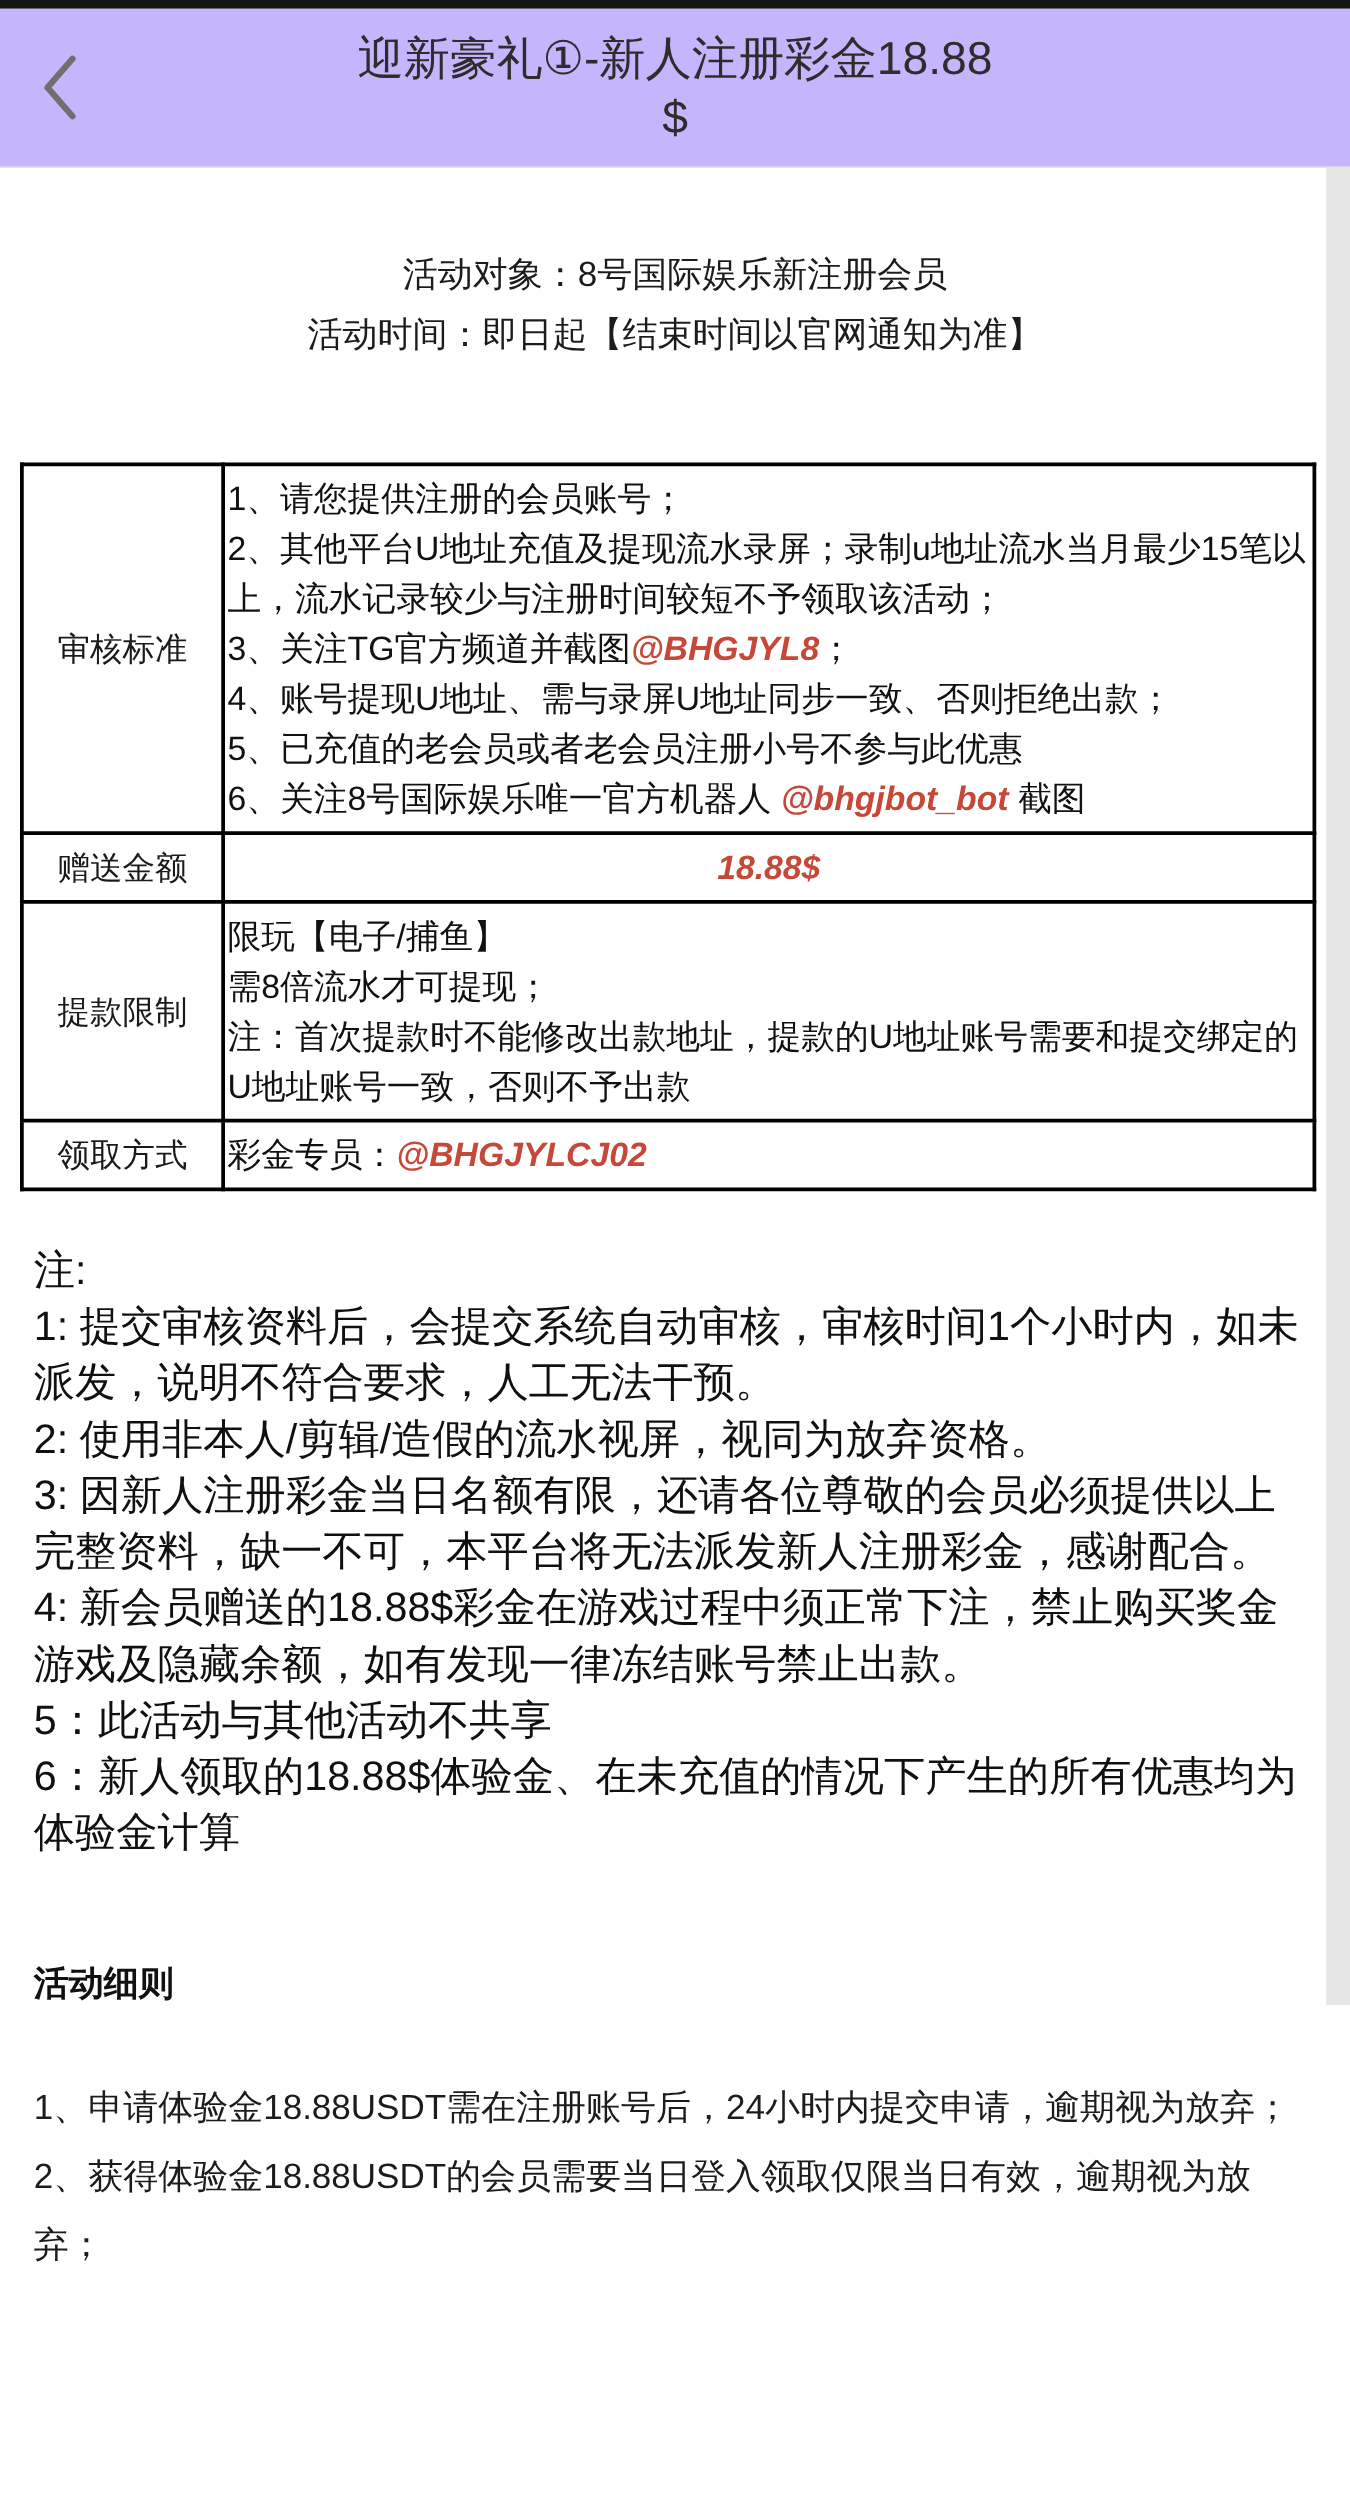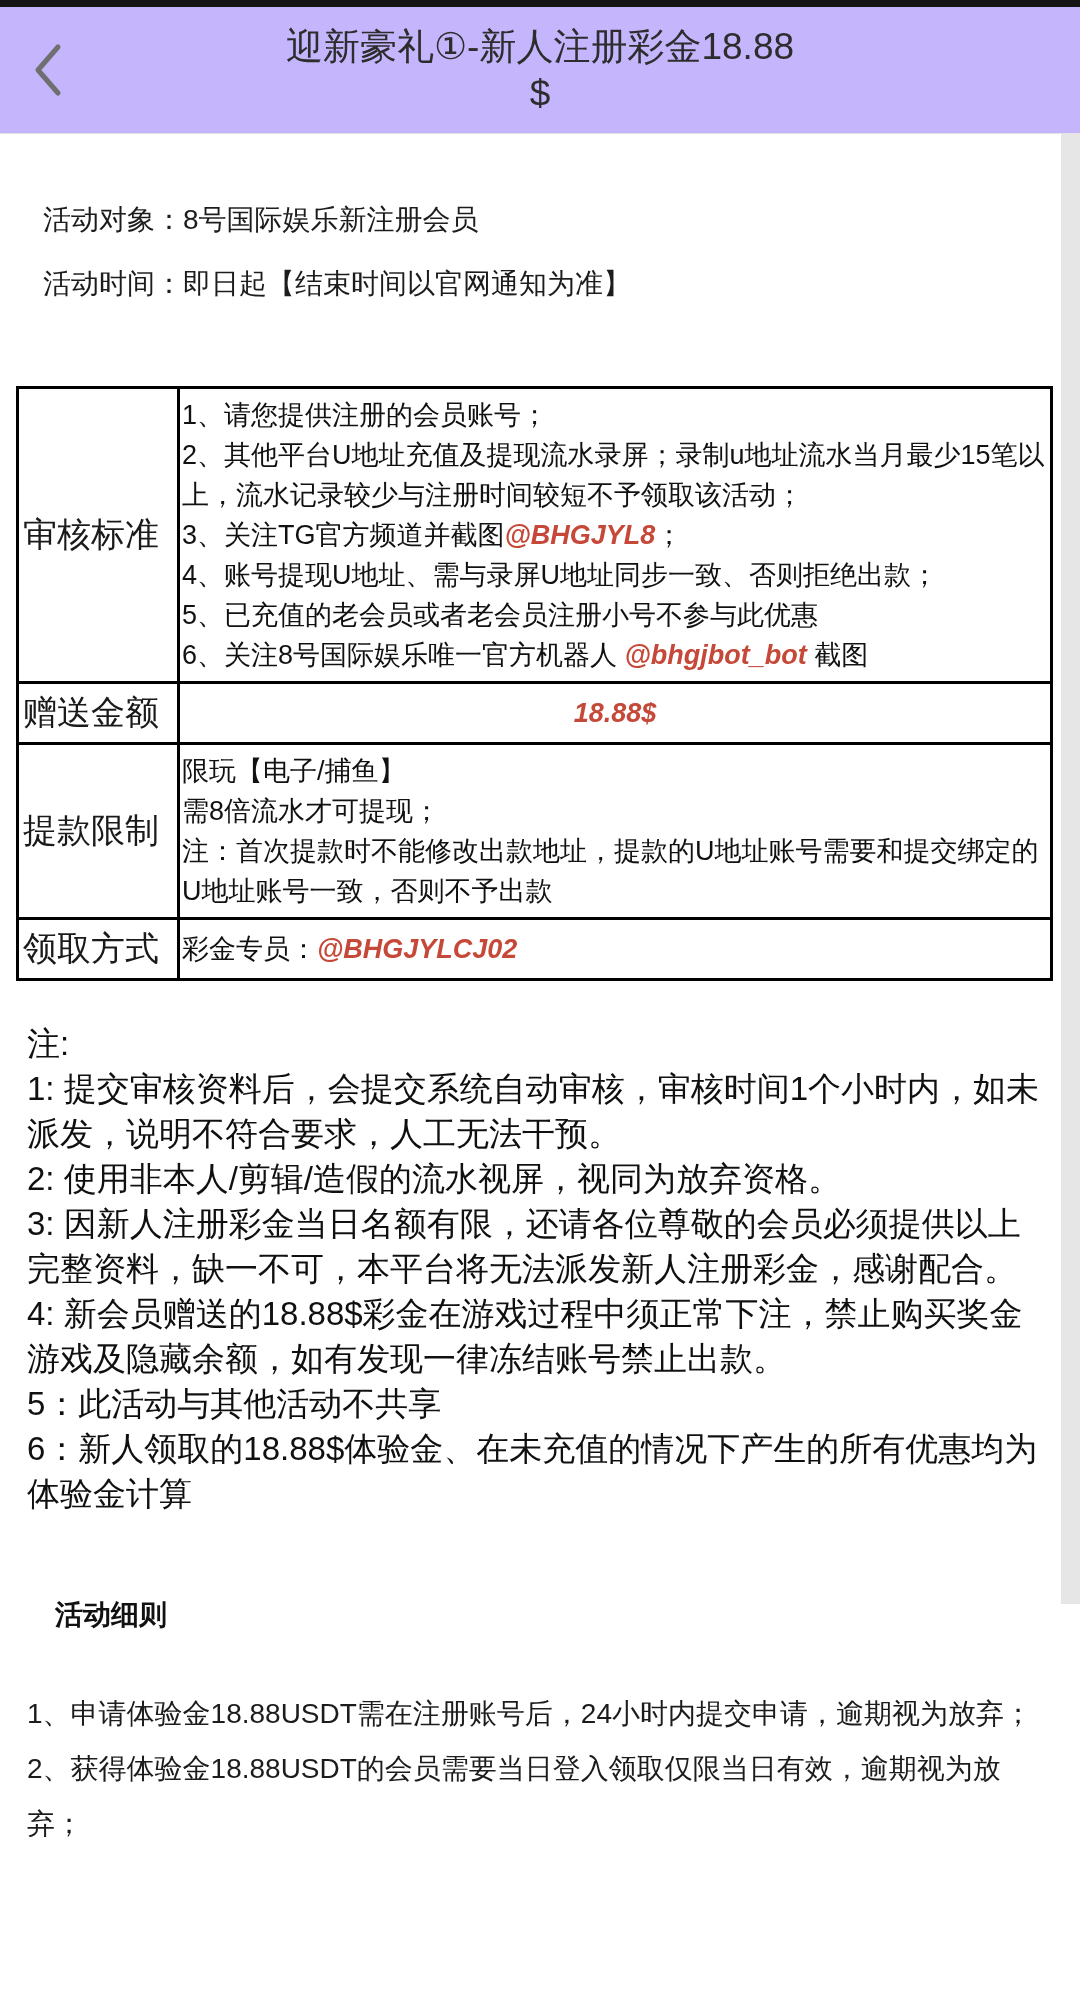--- a/index.html
+++ b/index.html
@@ -15,37 +15,37 @@
   }
   .back-btn{
     position:absolute;left:16px;top:26px;width:64px;height:76px;
     display:flex;align-items:center;justify-content:center;cursor:pointer;background:none;border:none;
   }
   .page-title{
     text-align:center;font-size:37px;line-height:47px;color:#2d2d2d;font-weight:400;
   }
   .content{padding:0 27px;}
   .intro{margin-top:62px;font-size:28px;line-height:48px;}
-  .intro p{margin:16px;}
+  .intro p{margin:0;text-align:center;}
   table.rules{
     border-collapse:collapse;margin:78px 0 0 -11px;width:1037px;
     font-size:27px;color:#111;table-layout:fixed;
   }
   table.rules td{border:3px solid #000;vertical-align:middle;}
   table.rules td.row-label{
-    width:150px;padding:6px 4px;font-size:34px;color:#1a1a1a;
+    width:150px;text-align:center;padding:6px 4px;font-size:26px;color:#1a1a1a;
   }
   table.rules td.row-value{padding:6px 2px;line-height:40px;}
   table.rules td.row-value .line{margin:0;}
   table.rules tr.center-row td.row-value{text-align:center;margin-top:36px;}
   .red{color:#c64838;font-weight:700;font-style:italic;}
   .notes{margin-top:40px;font-size:33px;line-height:45px;color:#101010;}
   .notes .note-heading{font-weight:400;}
   .notes div{margin:0;}
-  .details-heading{margin-top:80px;font-size:28px;font-weight:700;color:#111;margin-left:28px;}
+  .details-heading{margin-top:80px;font-size:28px;font-weight:700;color:#111;}
   .detail-items{margin-top:52px;font-size:28px;line-height:55px;}
   .detail-items div{margin:0;}
   .scrollbar-thumb{
     position:absolute;top:134px;right:0;width:19px;height:1470px;
     background:#e6e6e6;
   }
 </style>
 </head>
 <body>
 

